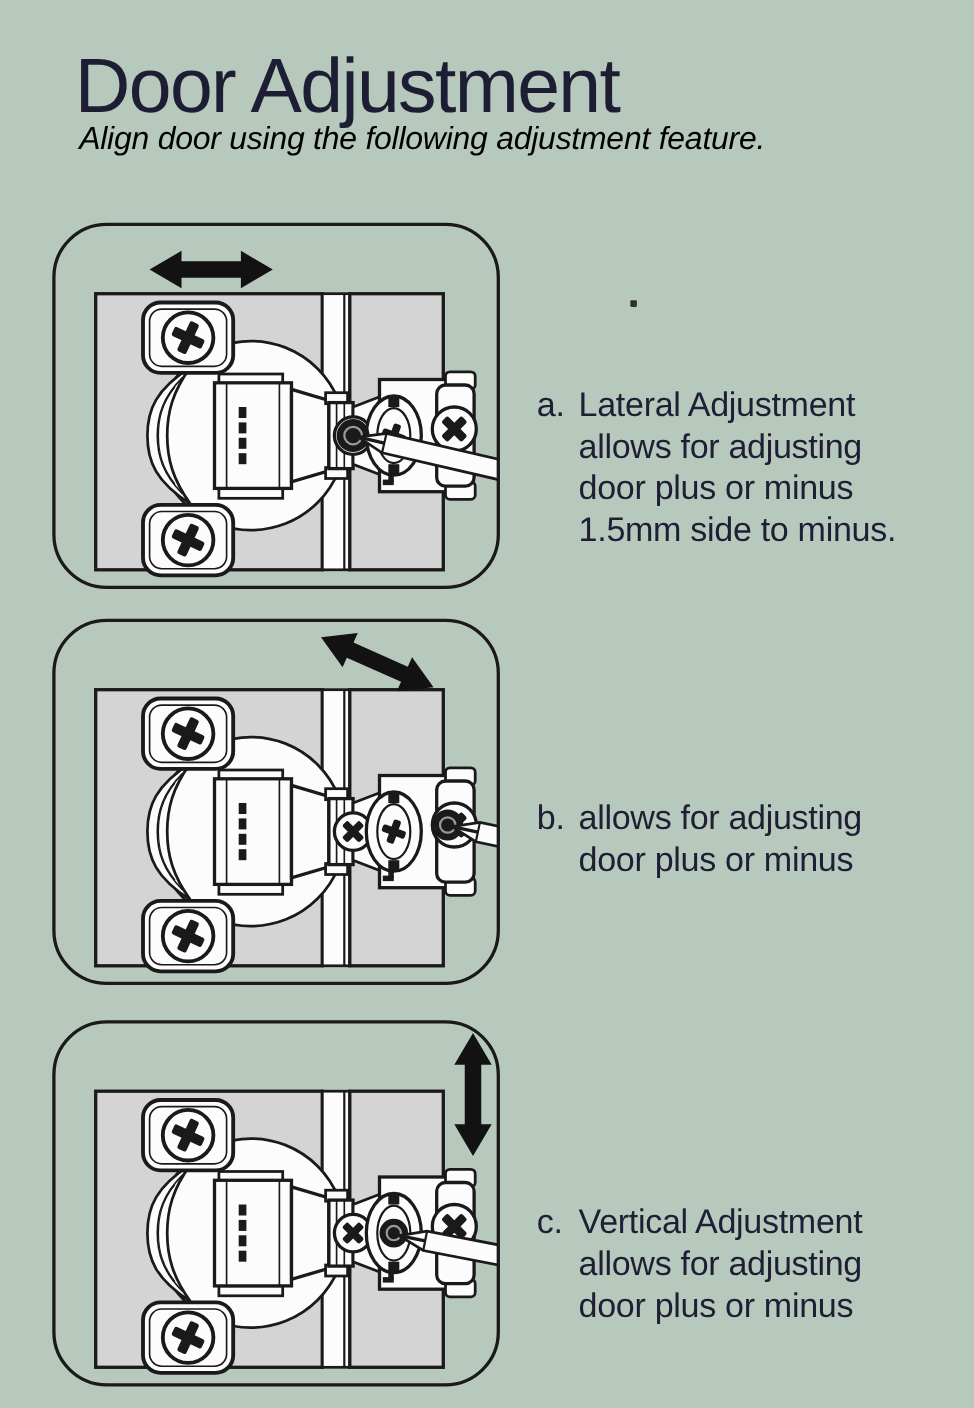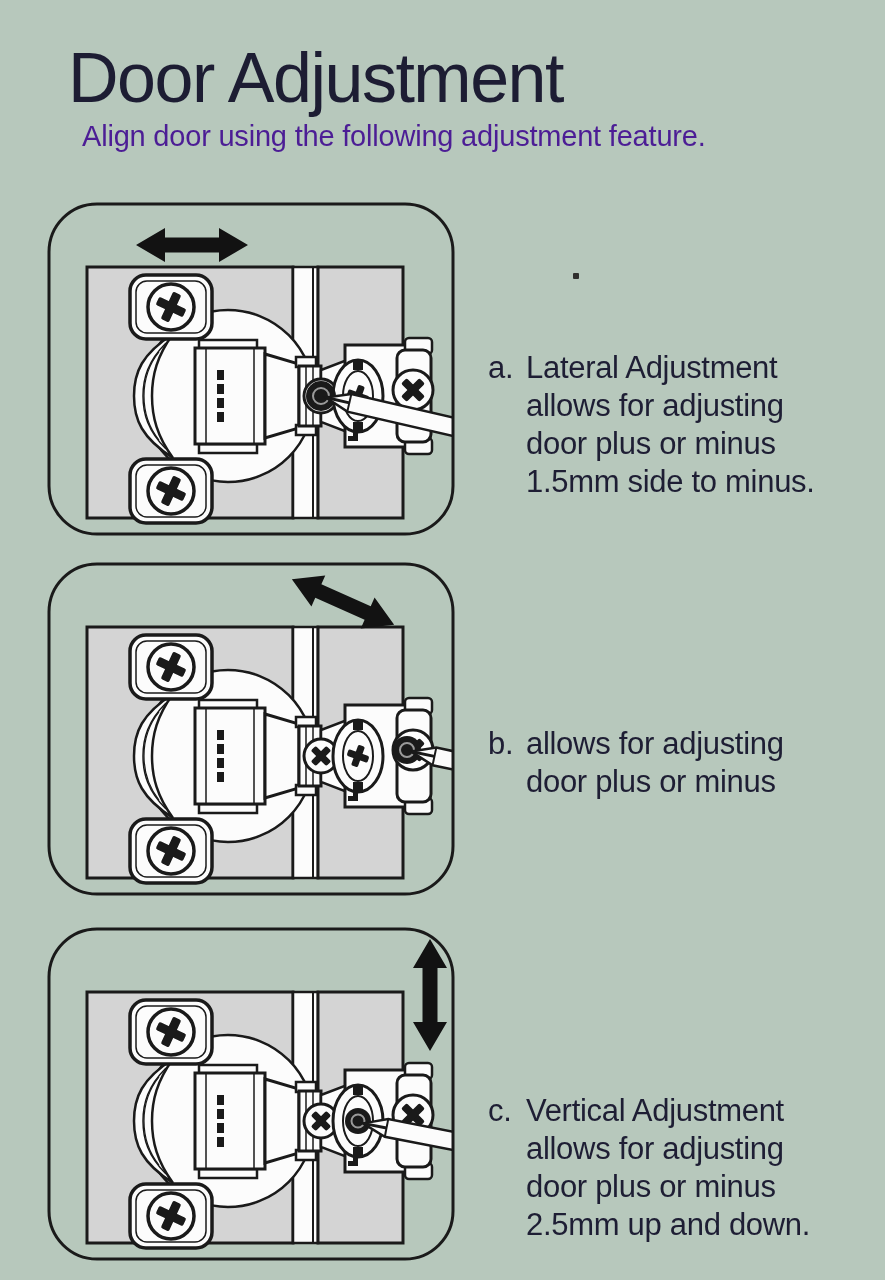--- a/index.html
+++ b/index.html
@@ -8,23 +8,23 @@
     background:#b7c8bc;
     font-family:"Liberation Sans",sans-serif;
     color:#20203a;
   }
   .title{
     position:absolute;left:68px;top:42px;margin:0;
     font-size:70px;font-weight:400;letter-spacing:-1.5px;line-height:1.05;
     color:#1d1d33;
   }
   .subtitle{
-    position:absolute;left:70px;top:108px;margin:12px;
+    position:absolute;left:70px;top:108px;margin:2px;
     font-size:29px;font-weight:400;letter-spacing:-0.2px;line-height:1.15;
-    color:#4c1d95;white-space:nowrap;
+    color:#000000;white-space:nowrap;font-style:italic;
   }
   .diagram{position:absolute;left:45px;width:412px;height:338px;}
   .d-a{top:200px;} .d-b{top:560px;} .d-c{top:925px;}
   .note{
     position:absolute;left:488px;display:flex;align-items:flex-start;
     font-size:31px;line-height:38px;letter-spacing:-0.3px;color:#1e1e34;
     white-space:nowrap;
   }
   .n-a{top:349px;} .n-b{top:725px;} .n-c{top:1092px;}
   .note .marker{width:38px;flex:0 0 38px;}
@@ -187,19 +187,18 @@
       <div>door plus or minus</div>
     </div>
   </div>
 
   <div class="note n-c">
     <span class="marker">c.</span>
     <div>
       <div>Vertical Adjustment</div>
       <div>allows for adjusting</div>
       <div>door plus or minus</div>
-      <div>2.5mm up and down.</div>
     </div>
   </div>
 
   <div class="stray-dot"></div>
 
 </div>
 
 </body></html>

